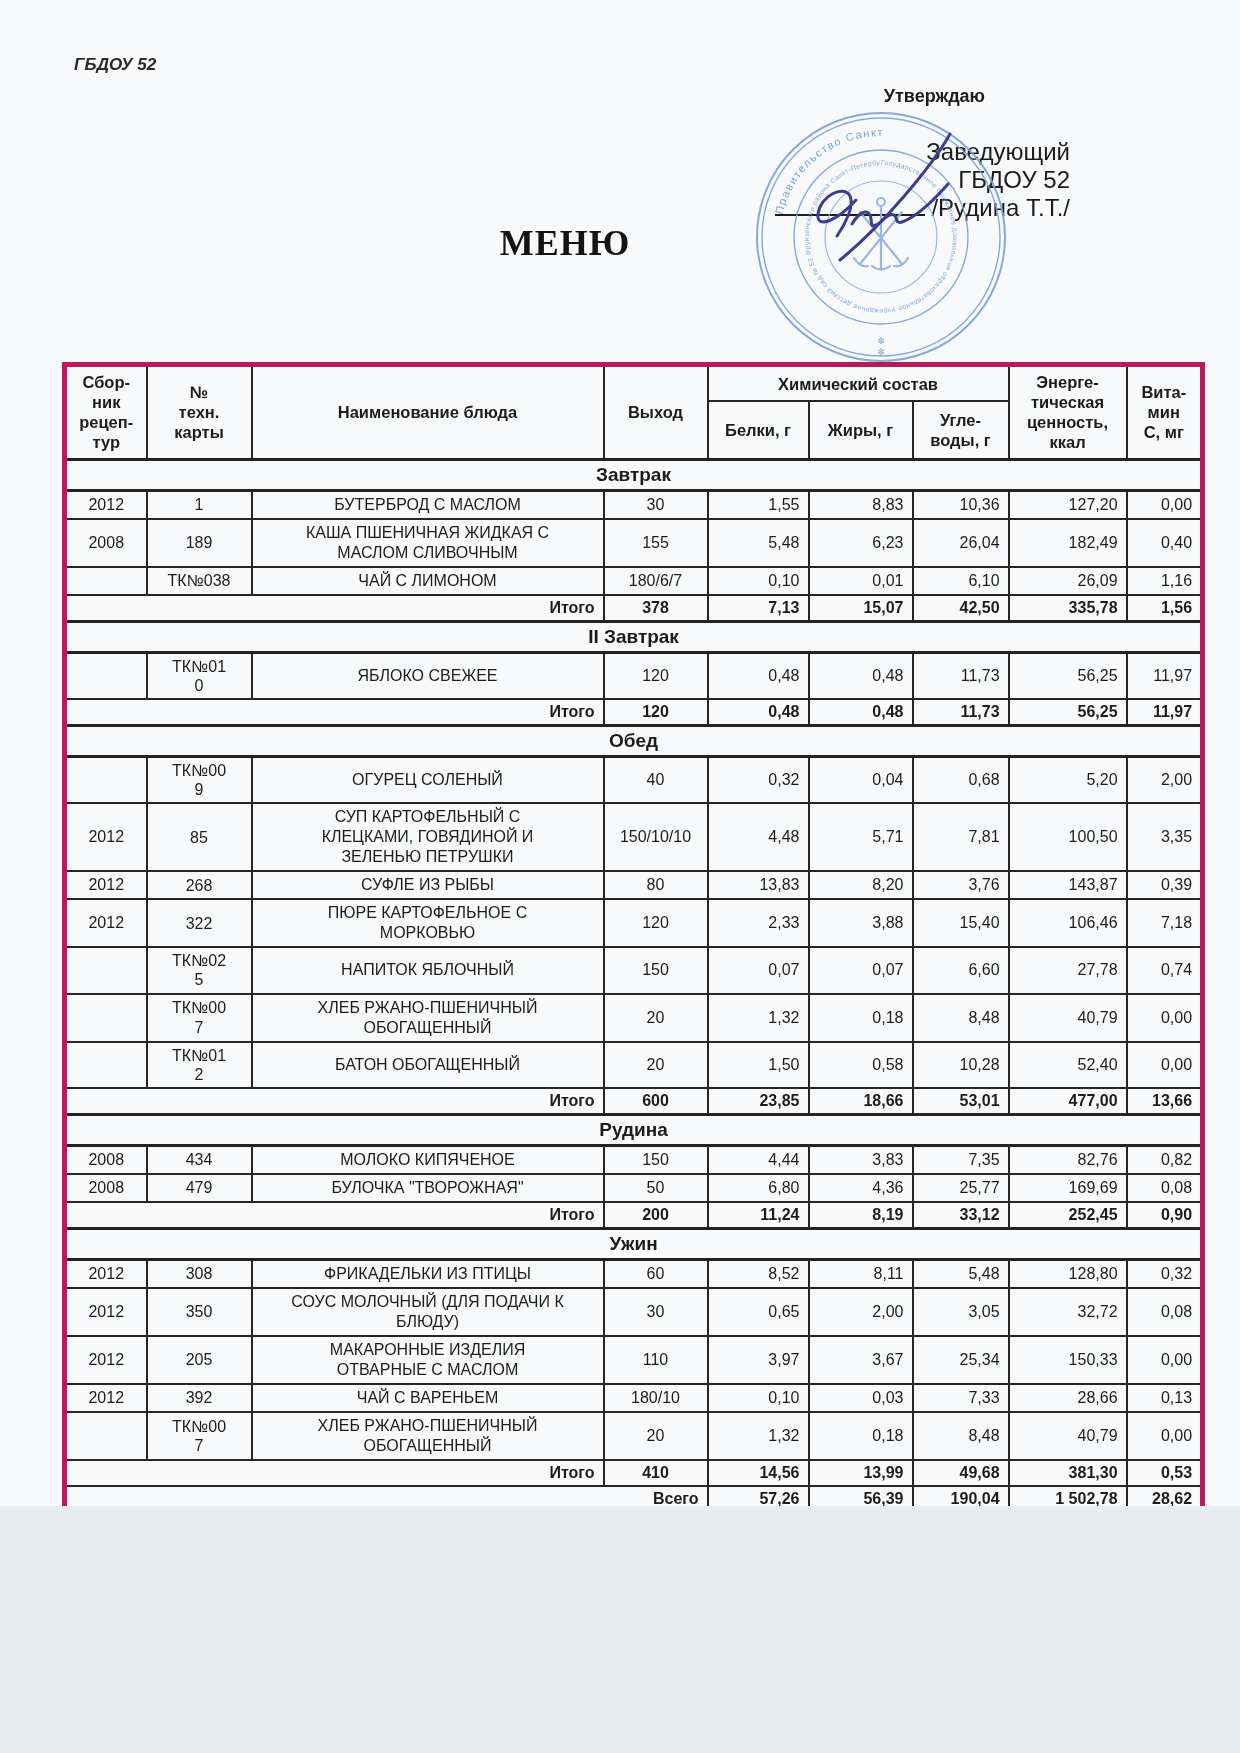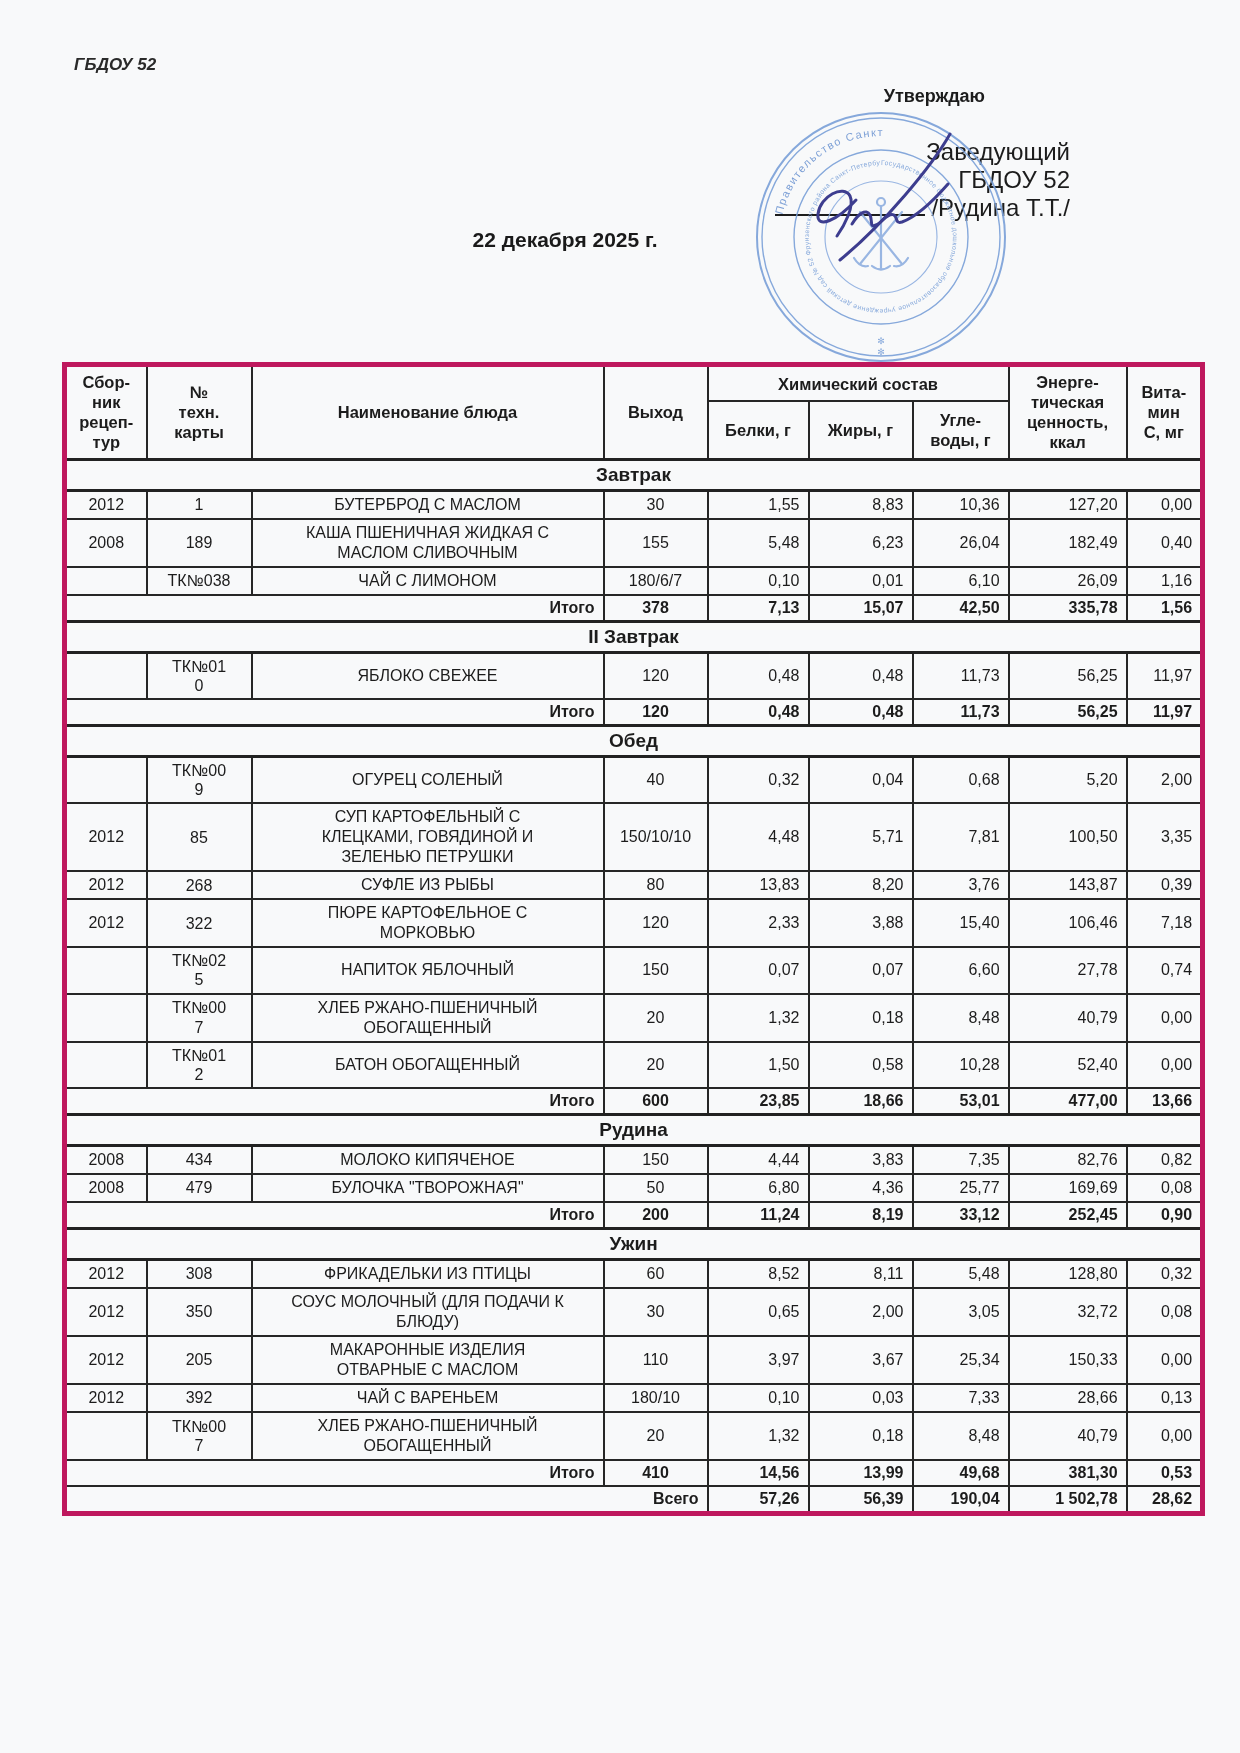--- a/index.html
+++ b/index.html
@@ -1,19 +1,19 @@
 <!DOCTYPE html>
 <html><head>
 <meta charset="utf-8">
 <style>
   html,body{margin:0;padding:0;}
   body{background:#e9eaec;}
   .page{
     position:relative;
-    width:1240px;height:1753px;
+    width:1240px;height:1506px;
     background:#f8f9fa;
     font-family:"Liberation Sans", sans-serif;
     color:#1c1c1c;
     overflow:hidden;
   }
   .org-label{
     position:absolute;left:74px;top:55px;
     font-style:italic;font-weight:bold;font-size:17px;color:#2a2a2a;
   }
   .approve-label{
@@ -121,21 +121,21 @@
 
   <svg class="signature" width="210" height="145" viewBox="0 0 210 145">
     <g stroke="#3d3d8f" stroke-width="3" fill="none" stroke-linecap="round" stroke-linejoin="round">
       <path d="M158,6 C 140,38 92,96 48,132"></path>
       <path d="M64,72 C 46,92 24,102 26,86 C 28,68 52,56 58,68 C 63,78 52,98 45,108"></path>
       <path d="M60,96 C 66,86 74,80 78,87 C 81,93 77,100 84,97 C 91,94 96,84 102,87 C 106,90 103,96 110,94 C 124,89 142,72 156,56"></path>
     </g>
   </svg>
 
   <div class="title-block">
-    <div class="doc-date">22 декабря 2025 г.</div>
+    <div class="doc-title">МЕНЮ</div>
   </div>
 
   <table class="menu-table">
     <colgroup>
       <col style="width:82px">
         <col style="width:105px">
         <col style="width:352px">
       <col style="width:104px">
         <col style="width:101px">
         <col style="width:104px">

